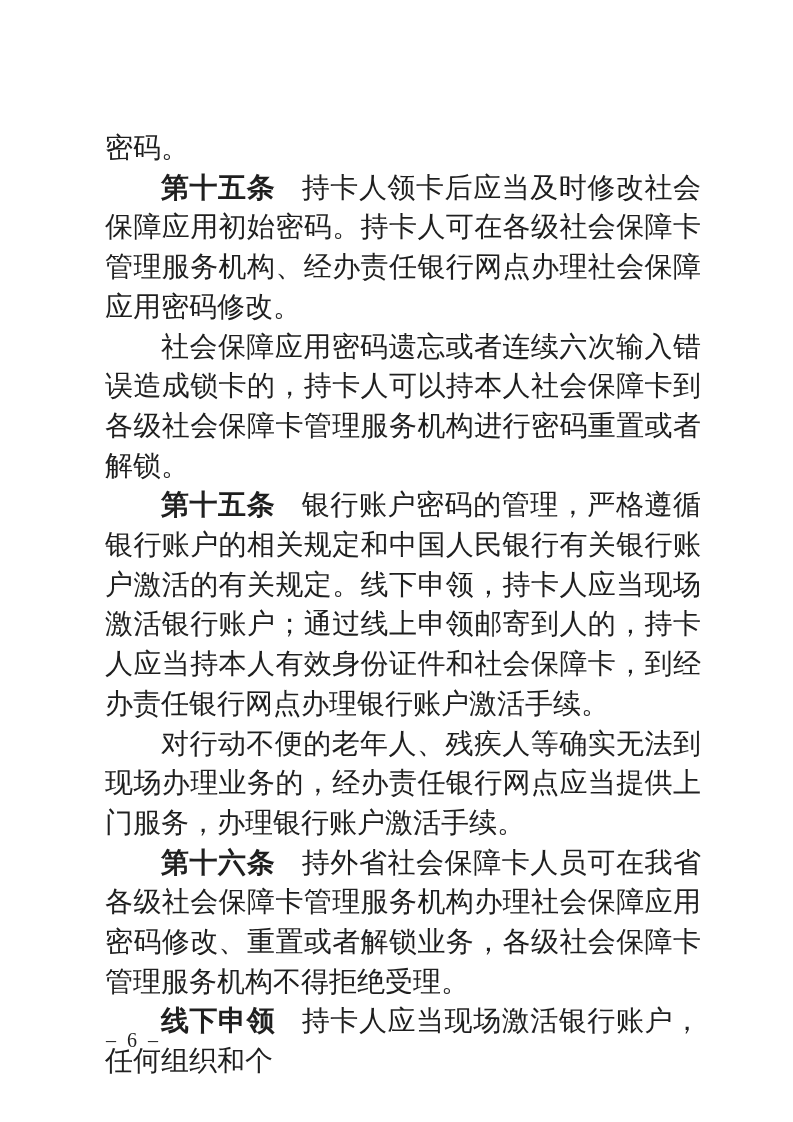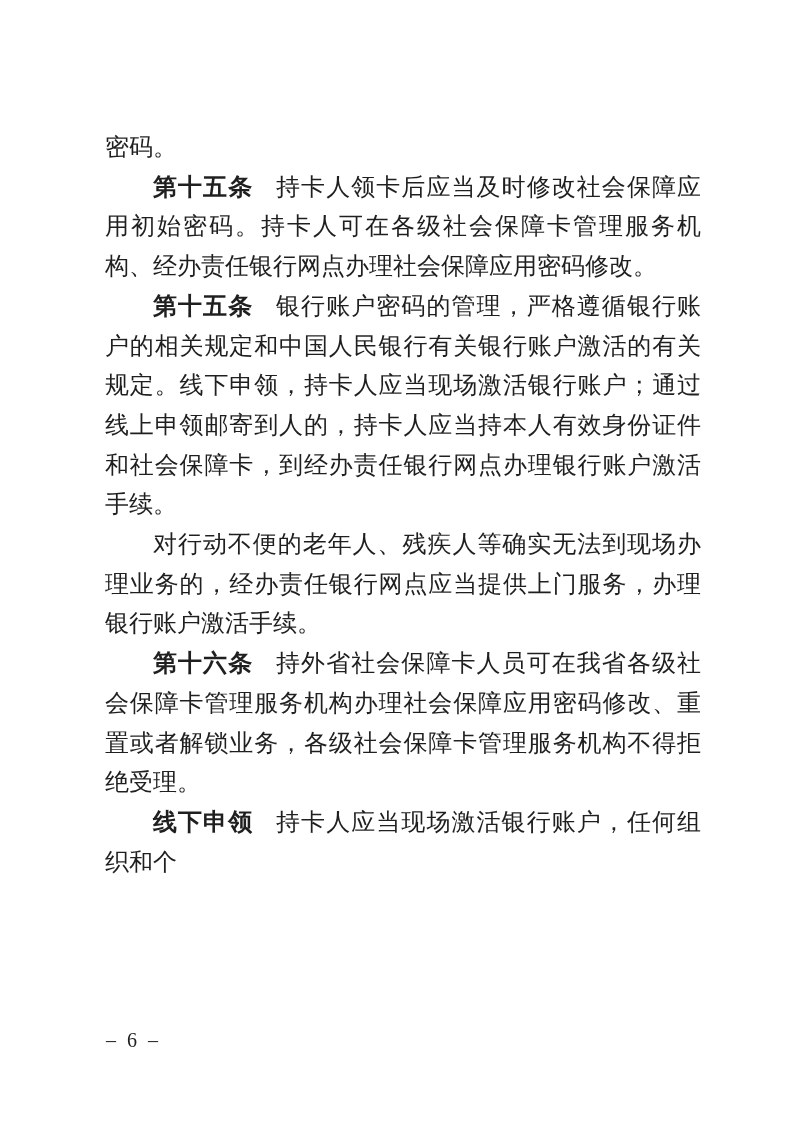--- a/index.html
+++ b/index.html
@@ -15,21 +15,21 @@
     background: #ffffff;
     overflow: hidden;
     font-family: "Liberation Serif", "DejaVu Serif", serif;
     color: #1f1f1f;
   }
   .doc-body {
     position: absolute;
     left: 105px;
     top: 128px;
     width: 596px;
-    font-size: 24px;
+    font-size: 28px;
     line-height: 39.7px;
     text-align: justify;
     letter-spacing: 0;
   }
   .doc-body p.para {
     margin: 0;
     padding: 0;
   }
   .doc-body p.para.indent {
     text-indent: 2em;
@@ -49,19 +49,20 @@
     font-family: "Liberation Serif", "DejaVu Serif", serif;
   }
 </style>
 </head>
 <body>
 
 <div class="page">
   <div class="doc-body">
       <p class="para"><span>密码。</span></p>
       <p class="para indent"><b class="term">第十五条</b><span>持卡人领卡后应当及时修改社会保障应用初始密码。持卡人可在各级社会保障卡管理服务机构、经办责任银行网点办理社会保障应用密码修改。</span></p>
+      <p class="para indent"><span>社会保障应用密码遗忘或者连续六次输入错误造成锁卡的，持卡人可以持本人社会保障卡到各级社会保障卡管理服务机构进行密码重置或者解锁。</span></p>
       <p class="para indent"><b class="term">第十五条</b><span>银行账户密码的管理，严格遵循银行账户的相关规定和中国人民银行有关银行账户激活的有关规定。线下申领，持卡人应当现场激活银行账户；通过线上申领邮寄到人的，持卡人应当持本人有效身份证件和社会保障卡，到经办责任银行网点办理银行账户激活手续。</span></p>
       <p class="para indent"><span>对行动不便的老年人、残疾人等确实无法到现场办理业务的，经办责任银行网点应当提供上门服务，办理银行账户激活手续。</span></p>
       <p class="para indent"><b class="term">第十六条</b><span>持外省社会保障卡人员可在我省各级社会保障卡管理服务机构办理社会保障应用密码修改、重置或者解锁业务，各级社会保障卡管理服务机构不得拒绝受理。</span></p>
       <p class="para indent"><b class="term">线下申领</b><span>持卡人应当现场激活银行账户，任何组织和个</span></p>
     </div>
   <div class="page-footer">– 6 –</div>
 </div>
 
 </body></html>

